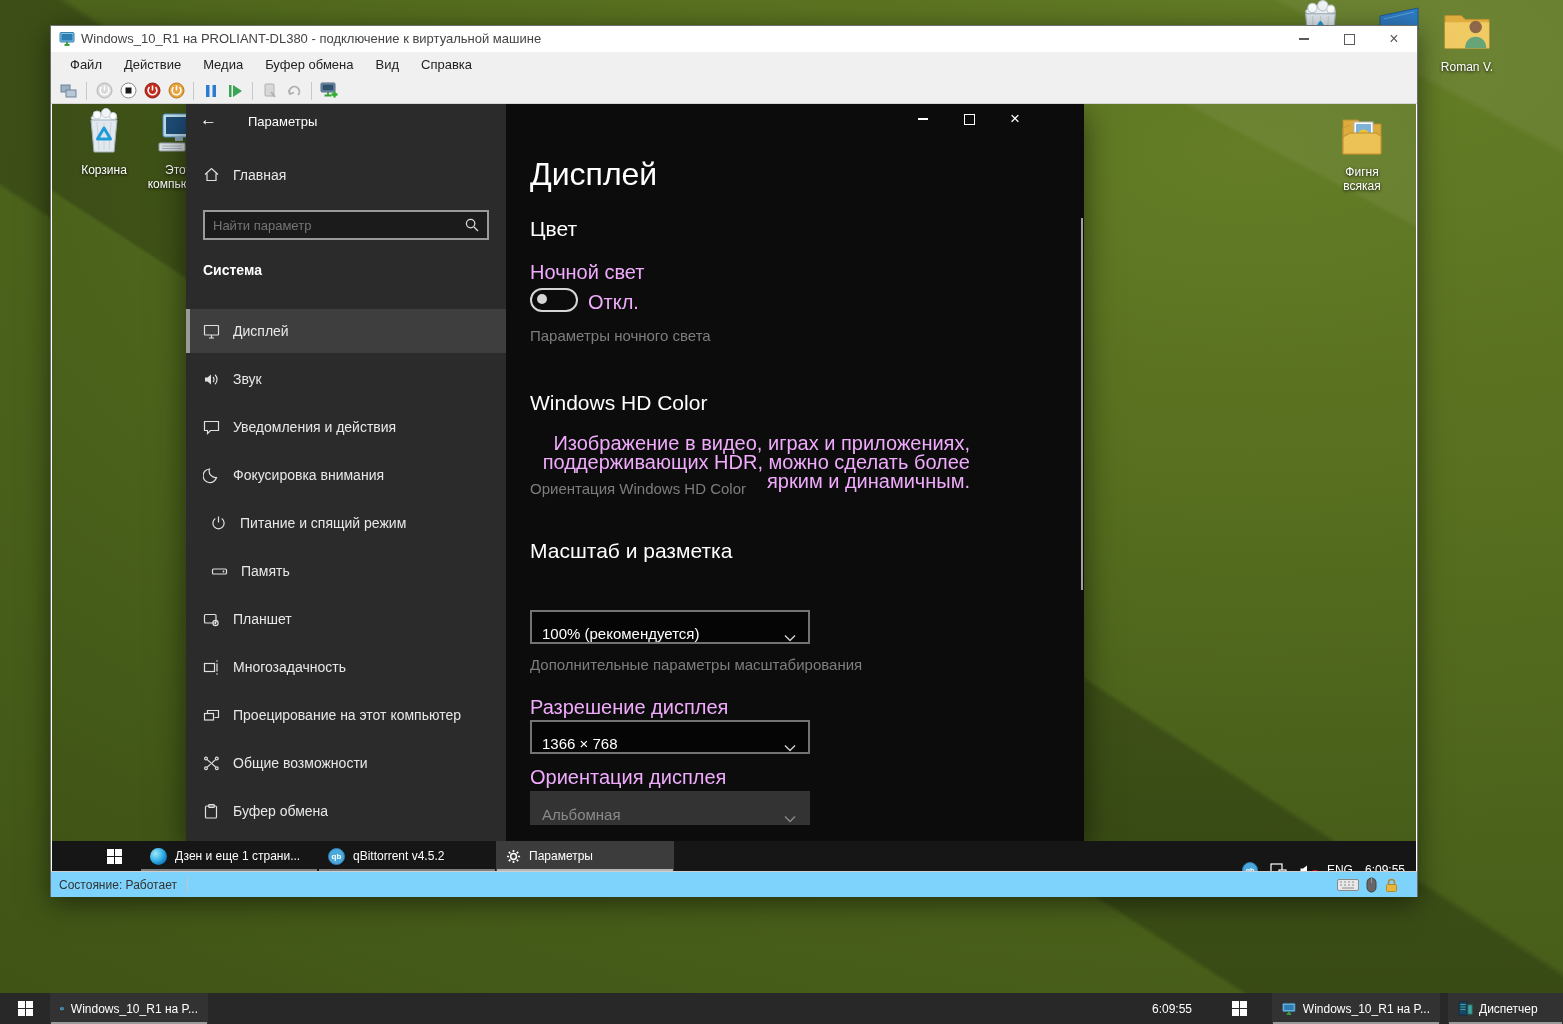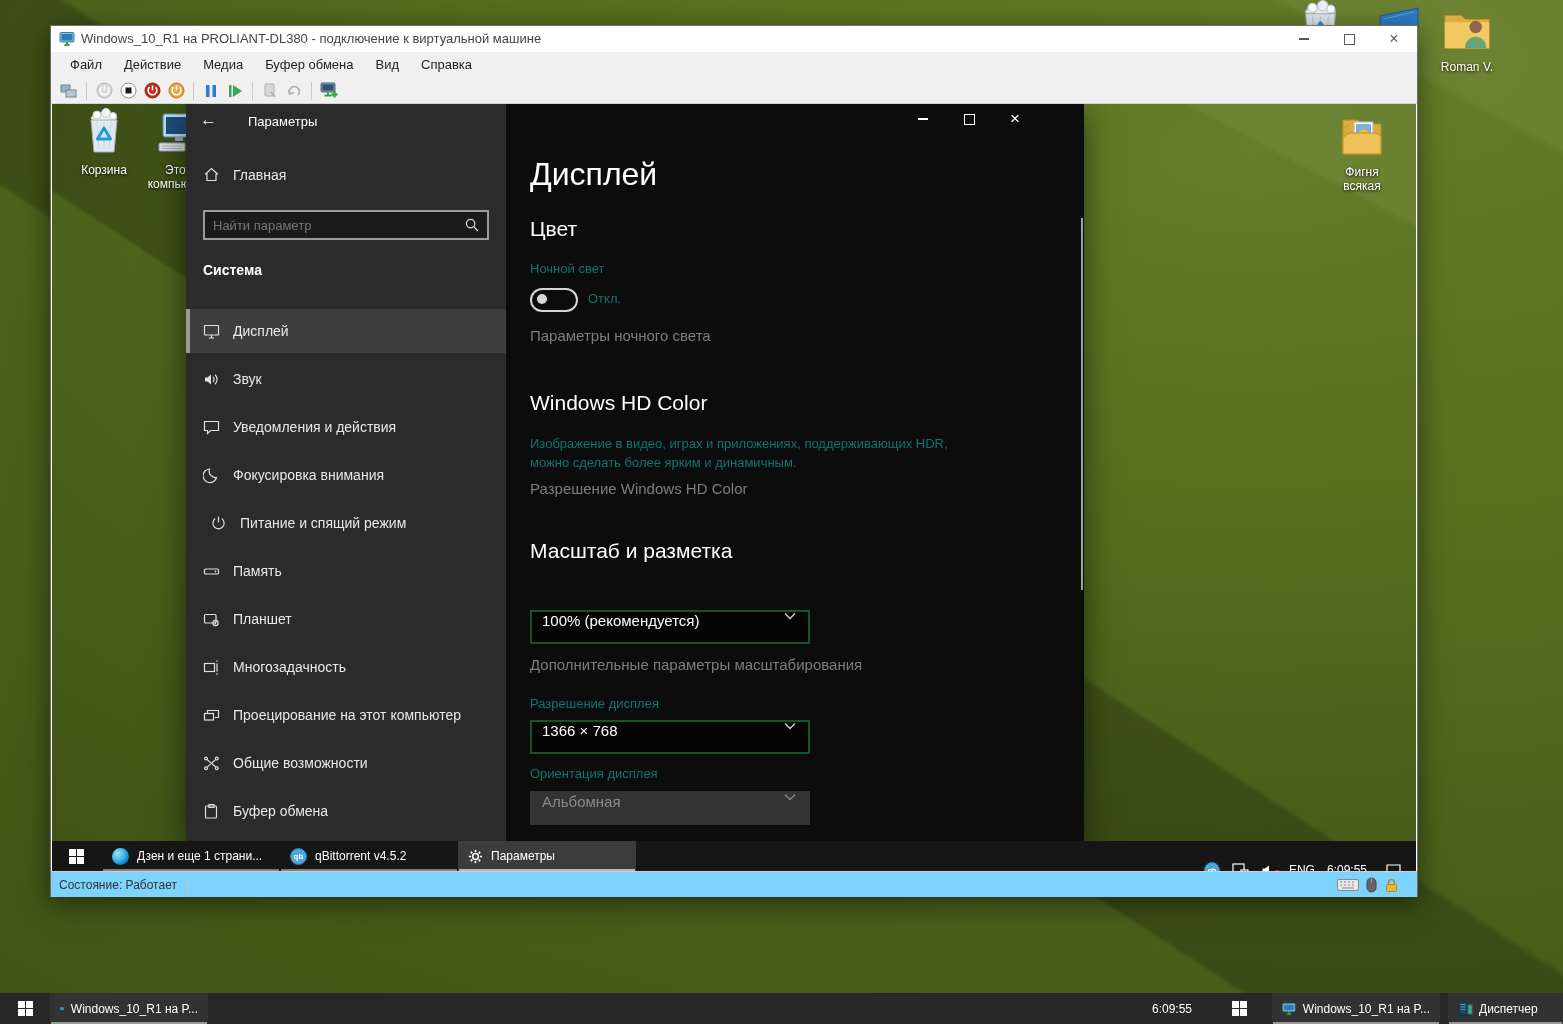--- a/index.html
+++ b/index.html
@@ -34,27 +34,27 @@
   .sidebar{left:0;top:0;width:320px;height:737px;background:#2b2b2b;color:#e8e8e8;}
   .mainpane{left:320px;top:0;width:578px;height:737px;background:#0c0c0c;color:#fff;}
   .navrow{left:0;width:320px;height:44px;display:flex;align-items:center;font-size:14px;color:#e8e8e8;}
   .navrow .ic{width:17px;height:17px;margin:0 13px 0 17px;flex:none;}
   .navsel{background:rgba(255,255,255,.09);}
   .accentbar{left:0;width:4px;height:44px;background:#9a9a9a;}
   .navic{stroke:#e0e0e0;fill:none;stroke-width:1.2px;}
   .gray{color:#7d7d7d;}
   .h1{font-size:32px;font-weight:300;}
   .h2{font-size:21px;font-weight:400;}
-  .body15{font-size:13px;color:#0f766e;}
-  .selectbox{width:280px;height:34px;border:2px solid #14532d;background:#050505;color:#fff;
-             display:flex;align-items:flex-start;font-size:15px;padding-left:10px;box-sizing:border-box;}
+  .body15{font-size:20px;color:#f0abfc;text-align:right;}
+  .selectbox{width:280px;height:34px;border:2px solid #737373;background:#050505;color:#fff;
+             display:flex;align-items:flex-end;font-size:15px;padding-left:10px;box-sizing:border-box;}
   .selectbox .chev{margin-left:auto;margin-right:12px;}
   .selectdis{border-color:#333;background:#333;color:#8a8a8a;}
   
-  .vmtaskbar{left:0;top:737px;width:1364px;height:30px;background:#161616;display:flex;align-items:stretch;}
+  .vmtaskbar{left:0;top:737px;width:1364px;height:30px;background:#161616;display:flex;align-items:stretch;padding-left:38px;}
   .tb-btn{display:flex;align-items:center;position:relative;color:#fff;font-size:12px;padding:0 10px;}
   .tb-underline{position:absolute;left:1px;right:1px;bottom:0;height:2px;background:#7f7f7f;}
   .startgrid{width:15px;height:15px;display:grid;grid-template-columns:7px 7px;grid-template-rows:7px 7px;gap:1px;}
   .startgrid i{background:#fff;}
   .statusbar{left:0;top:845px;width:1366px;height:26px;background:#7dd3fc;color:#333;font-size:12px;
              display:flex;align-items:center;border-top:1px solid #d0d0d0;box-sizing:border-box;}
   .hosttaskbar{left:0;top:993px;width:1563px;height:31px;background:#282828;display:flex;align-items:stretch;color:#fff;font-size:12px;}
   .circleicon{border-radius:50%;display:flex;align-items:center;justify-content:center;}
   .qbicon{background:#4ba8dd;color:#fff;font-weight:bold;border:1px solid #2d7db3;box-sizing:border-box;}
   .edgeicon{background:radial-gradient(circle at 33% 33%, #9ee6f7 0%, #35b3e8 45%, #0b72b8 78%, #0a5a94 100%);}
@@ -285,21 +285,21 @@
             </svg>
           <span>Фокусировка внимания</span>
         </div>
         <div class="abs navrow" style="top:397px;padding-left:7px;">
           <svg class="ic navic" viewBox="0 0 17 17">
               <path d="M8.5 1.5v6"></path>
               <path d="M5.3 3.6a5.6 5.6 0 1 0 6.4 0"></path>
             </svg>
           <span>Питание и спящий режим</span>
         </div>
-        <div class="abs navrow" style="top:445px;">
+        <div class="abs navrow" style="top:445px;padding-left:8px;">
           <svg class="ic navic" viewBox="0 0 17 17">
               <rect x="1.5" y="6" width="14" height="5" rx="1"></rect>
               <circle cx="12.5" cy="8.5" r="0.9" fill="#e0e0e0" stroke="none"></circle>
             </svg>
           <span>Память</span>
         </div>
         <div class="abs navrow" style="top:541px;">
           <svg class="ic navic" viewBox="0 0 17 17">
               <rect x="1.5" y="4.5" width="10" height="8"></rect>
               <path d="M14 4.5v8M14 2v.1M14 15v.1"></path>
@@ -362,21 +362,21 @@
 
         <div class="abs body15 nw" style="left:24px;top:157px;">Ночной свет</div>
         <div class="abs toggle" style="left:24px;top:184px;">
             <span class="knob"></span>
           </div>
         <div class="abs body15 nw" style="left:82px;top:187px;">Откл.</div>
         <div class="abs nw gray" style="left:24px;top:223px;font-size:15px;">Параметры ночного света</div>
 
         <div class="abs h2 nw" style="left:24px;top:287px;">Windows HD Color</div>
         <div class="abs body15" style="left:24px;top:330px;width:440px;line-height:19px;">Изображение в видео, играх и приложениях, поддерживающих HDR, можно сделать более ярким и динамичным.</div>
-        <div class="abs nw gray" style="left:24px;top:376px;font-size:15px;">Разрешение Windows HD Color</div>
+        <div class="abs nw gray" style="left:24px;top:376px;font-size:15px;">Ориентация Windows HD Color</div>
 
         <div class="abs h2 nw" style="left:24px;top:435px;">Масштаб и разметка</div>
         <div class="abs selectbox" style="left:24px;top:506px;">
           <span class="nw">100% (рекомендуется)</span>
           <svg class="chev" width="12" height="8" viewBox="0 0 12 8">
               <path d="M1 1.5l5 5 5-5" stroke="#d0d0d0" stroke-width="1.4" fill="none"></path>
             </svg>
         </div>
         <div class="abs nw gray" style="left:24px;top:552px;font-size:15px;">Дополнительные параметры масштабирования</div>
 

